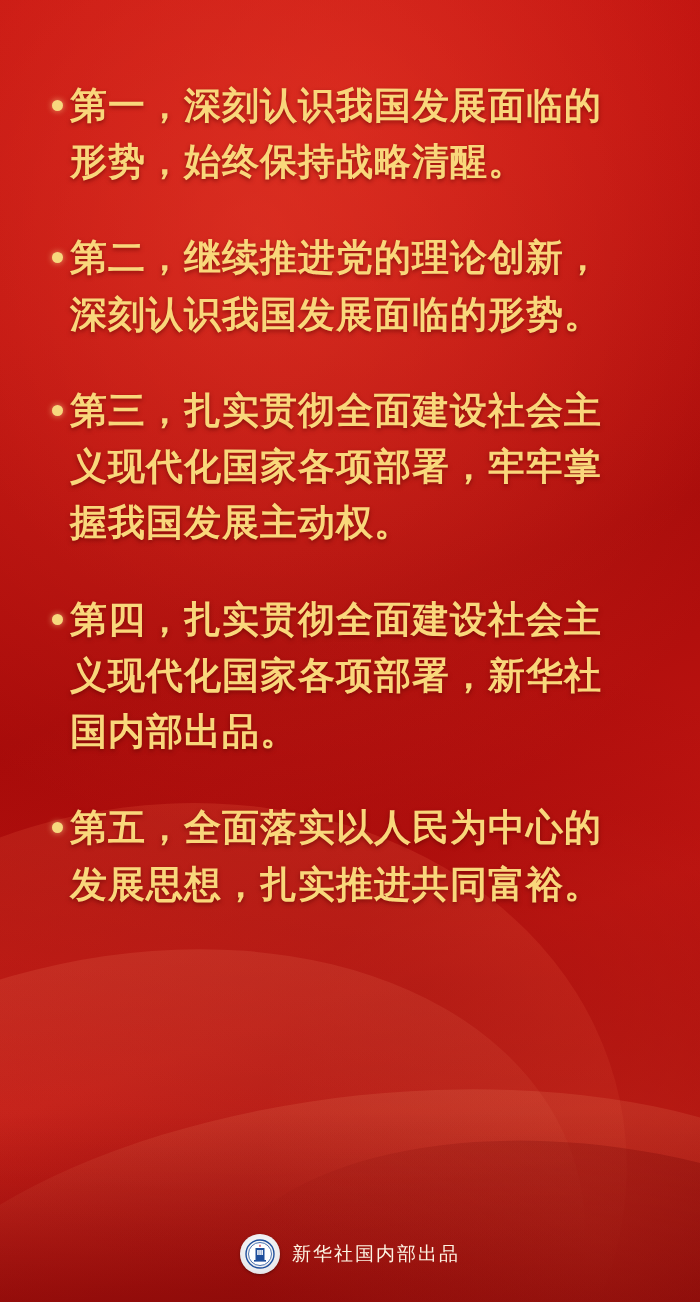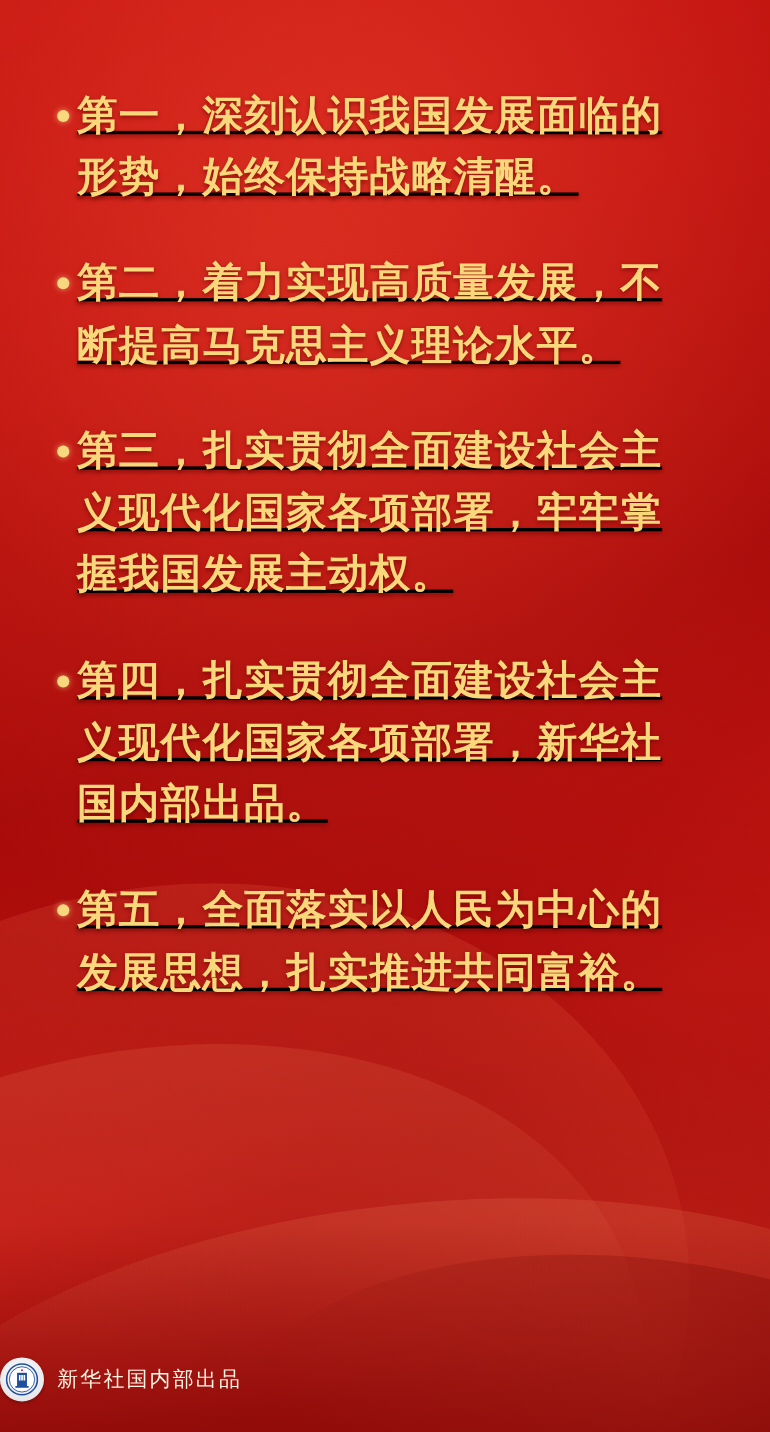--- a/index.html
+++ b/index.html
@@ -87,21 +87,20 @@
     width: 100%;
     height: 190px;
     background: linear-gradient(to top, rgba(120,4,4,0.55), rgba(120,4,4,0.0));
     pointer-events: none;
   }
 
   .content {
     position: relative;
     z-index: 3;
     padding: 78px 64px 0 44px;
-    text-decoration: underline;
   }
 
   .point {
     display: flex;
     align-items: flex-start;
     margin-bottom: 40px;
   }
   .bullet {
     flex: 0 0 auto;
     width: 26px;
@@ -128,21 +127,21 @@
   }
 
   .footer {
     position: absolute;
     left: 0;
     bottom: 28px;
     width: 100%;
     z-index: 4;
     display: flex;
     align-items: center;
-    justify-content: flex-start;
+    justify-content: center;
     gap: 12px;
   }
   .logo {
     width: 40px;
     height: 40px;
     border-radius: 50%;
     background: radial-gradient(circle at 50% 40%, #fdfdfd 0%, #e9e9ec 70%, #cfcfd4 100%);
     display: flex;
     align-items: center;
     justify-content: center;
@@ -174,21 +173,21 @@
       <span class="bullet">
           <i></i>
         </span>
       <div class="point-text">第一，深刻认识我国发展面临的形势，始终保持战略清醒。</div>
     </div>
 
     <div class="point">
       <span class="bullet">
           <i></i>
         </span>
-      <div class="point-text">第二，着力实现高质量发展，不断提高马克思主义理论水平。</div>
+      <div class="point-text">第二，继续推进党的理论创新，深刻认识我国发展面临的形势。</div>
     </div>
 
     <div class="point">
       <span class="bullet">
           <i></i>
         </span>
       <div class="point-text">第三，扎实贯彻全面建设社会主义现代化国家各项部署，牢牢掌握我国发展主动权。</div>
     </div>
 
     <div class="point">

